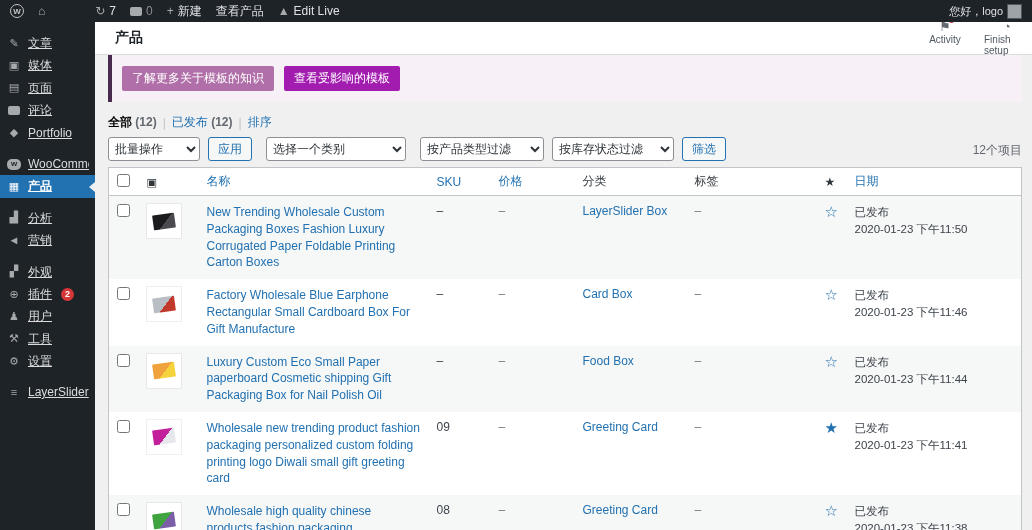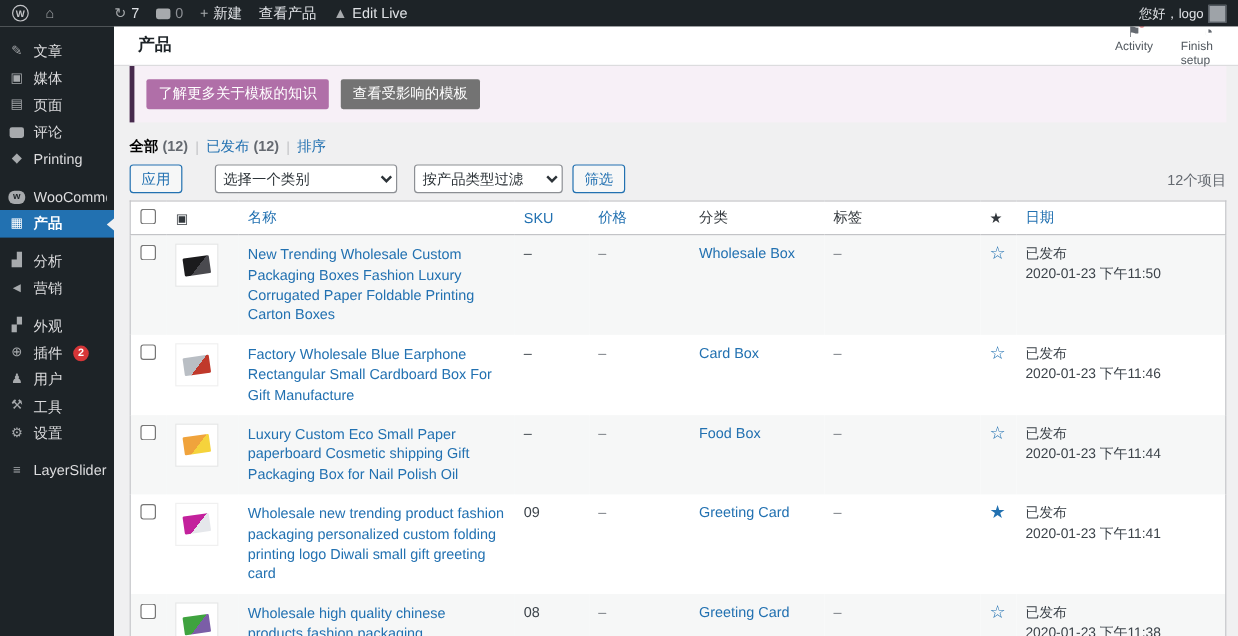--- a/index.html
+++ b/index.html
@@ -22,21 +22,21 @@
   .ab-mid { margin-left:36px; display:flex; gap:14px; }
   .ab-right { margin-left:auto; display:flex; align-items:center; gap:6px; font-size:11px; }
   .avatar { width:15px; height:15px; background:#9ea3a8; border:1px solid #50575e; }
 
   
   .sidebar { position:absolute; top:22px; left:0; bottom:0; width:95px;
              background:#1d2327; color:#dcdcde; font-size:12px; z-index:10; padding-top:10px; }
   .menu-group { margin-bottom:9px; }
   .menu-item { position:relative; display:flex; align-items:center; gap:7px;
                padding:4px 6px 4px 7px; color:#dcdcde; cursor:pointer; line-height:1.2; }
-  .menu-item .mi-label { white-space:nowrap; overflow:hidden; }
+  .menu-item .mi-label { white-space:nowrap; overflow:hidden;text-decoration:underline; }
   .mi-icon { width:14px; min-width:14px; text-align:center; color:#a7aaad; font-size:11px; line-height:1;
              display:inline-flex; align-items:center; justify-content:center; }
   .menu-item.active { background:#2271b1; color:#fff; font-weight:bold; }
   .menu-item.active .mi-icon { color:#fff; }
   .menu-item.active::after { content:''; position:absolute; right:0; top:50%; transform:translateY(-50%);
                border:5px solid transparent; border-right:6px solid #f0f0f1; }
   .badge { margin-left:2px; min-width:13px; height:13px; border-radius:50%;
            display:inline-flex; align-items:center; justify-content:center;
            font-size:9px; font-weight:bold; color:#fff; padding:0 2px; }
   .submenu { padding:2px 0 6px; }
@@ -160,21 +160,21 @@
         <span class="mi-label">页面</span>
       </div>
       <div class="menu-item">
         <span class="mi-icon shape-bubble">
           <span class="bubble"></span>
         </span>
         <span class="mi-label">评论</span>
       </div>
       <div class="menu-item">
         <span class="mi-icon">◆</span>
-        <span class="mi-label">Printing</span>
+        <span class="mi-label">Portfolio</span>
       </div>
     </div>
     <div class="menu-group">
       <div class="menu-item">
         <span class="mi-icon shape-woo">w</span>
         <span class="mi-label">WooCommerce</span>
       </div>
       <div class="menu-item active">
         <span class="mi-icon">▦</span>
         <span class="mi-label">产品</span>
@@ -234,44 +234,50 @@
       </span>
       <span class="header-tool">
         <span class="tool-icon">◔</span>
         <span>Finish setup</span>
       </span>
     </span>
   </div>
 
   <div class="notice">
     <button class="notice-btn" style="background: rgb(176, 111, 168);">了解更多关于模板的知识</button>
-    <button class="notice-btn" style="background: #737373;">查看受影响的模板</button>
+    <button class="notice-btn" style="background: #a21caf;">查看受影响的模板</button>
   </div>
 
   <div class="toolbar">
     <div class="toolbar-row1">
       <div class="views">
         <span class="view-current">
           <span>全部</span> <span class="cnt">(12)</span>
         </span>
         <span class="sep">|</span>
         <span class="view-link">
           <span>已发布</span> <span class="cnt">(12)</span>
         </span>
         <span class="sep">|</span>
         <span class="view-link">排序</span>
       </div>
     </div>
     <div class="toolbar-row2">
+      <select class="wp-select" style="width:92px">
+        <option>批量操作</option>
+      </select>
       <button class="btn-secondary">应用</button>
-      <select class="wp-select" style="width:152px; margin-left:19px">
+      <select class="wp-select" style="width:140px; margin-left:6px">
         <option>选择一个类别</option>
       </select>
       <select class="wp-select" style="width:124px; margin-left:6px">
         <option>按产品类型过滤</option>
+      </select>
+      <select class="wp-select" style="width:122px">
+        <option>按库存状态过滤</option>
       </select>
       <button class="btn-secondary">筛选</button>
       <span class="items-count">12个项目</span>
     </div>
   </div>
 
   <div class="table-wrap">
     <table class="products">
       <colgroup>
         <col class="col-cb">
@@ -303,21 +309,21 @@
     <td>
               <span class="thumb">
                 <span class="thumb-inner" style="background: linear-gradient(135deg, rgb(27, 27, 29) 55%, rgb(74, 74, 79) 55%);"></span>
               </span>
             </td>
     <td>
               <span class="name-link">New Trending Wholesale Custom Packaging Boxes Fashion Luxury Corrugated Paper Foldable Printing Carton Boxes</span>
             </td>
     <td><span>–</span></td>
     <td><span class="dash">–</span></td>
-    <td><span class="cat-link">Wholesale Box</span></td>
+    <td><span class="cat-link">LayerSlider Box</span></td>
     <td><span class="dash">–</span></td>
     <td><span class="star">☆</span></td>
     <td class="date-cell">
       <div>已发布</div>
       <div>2020-01-23 下午11:50</div>
     </td>
   </tr>
           <tr>
     <td><input type="checkbox" style=""></td>
     <td>

